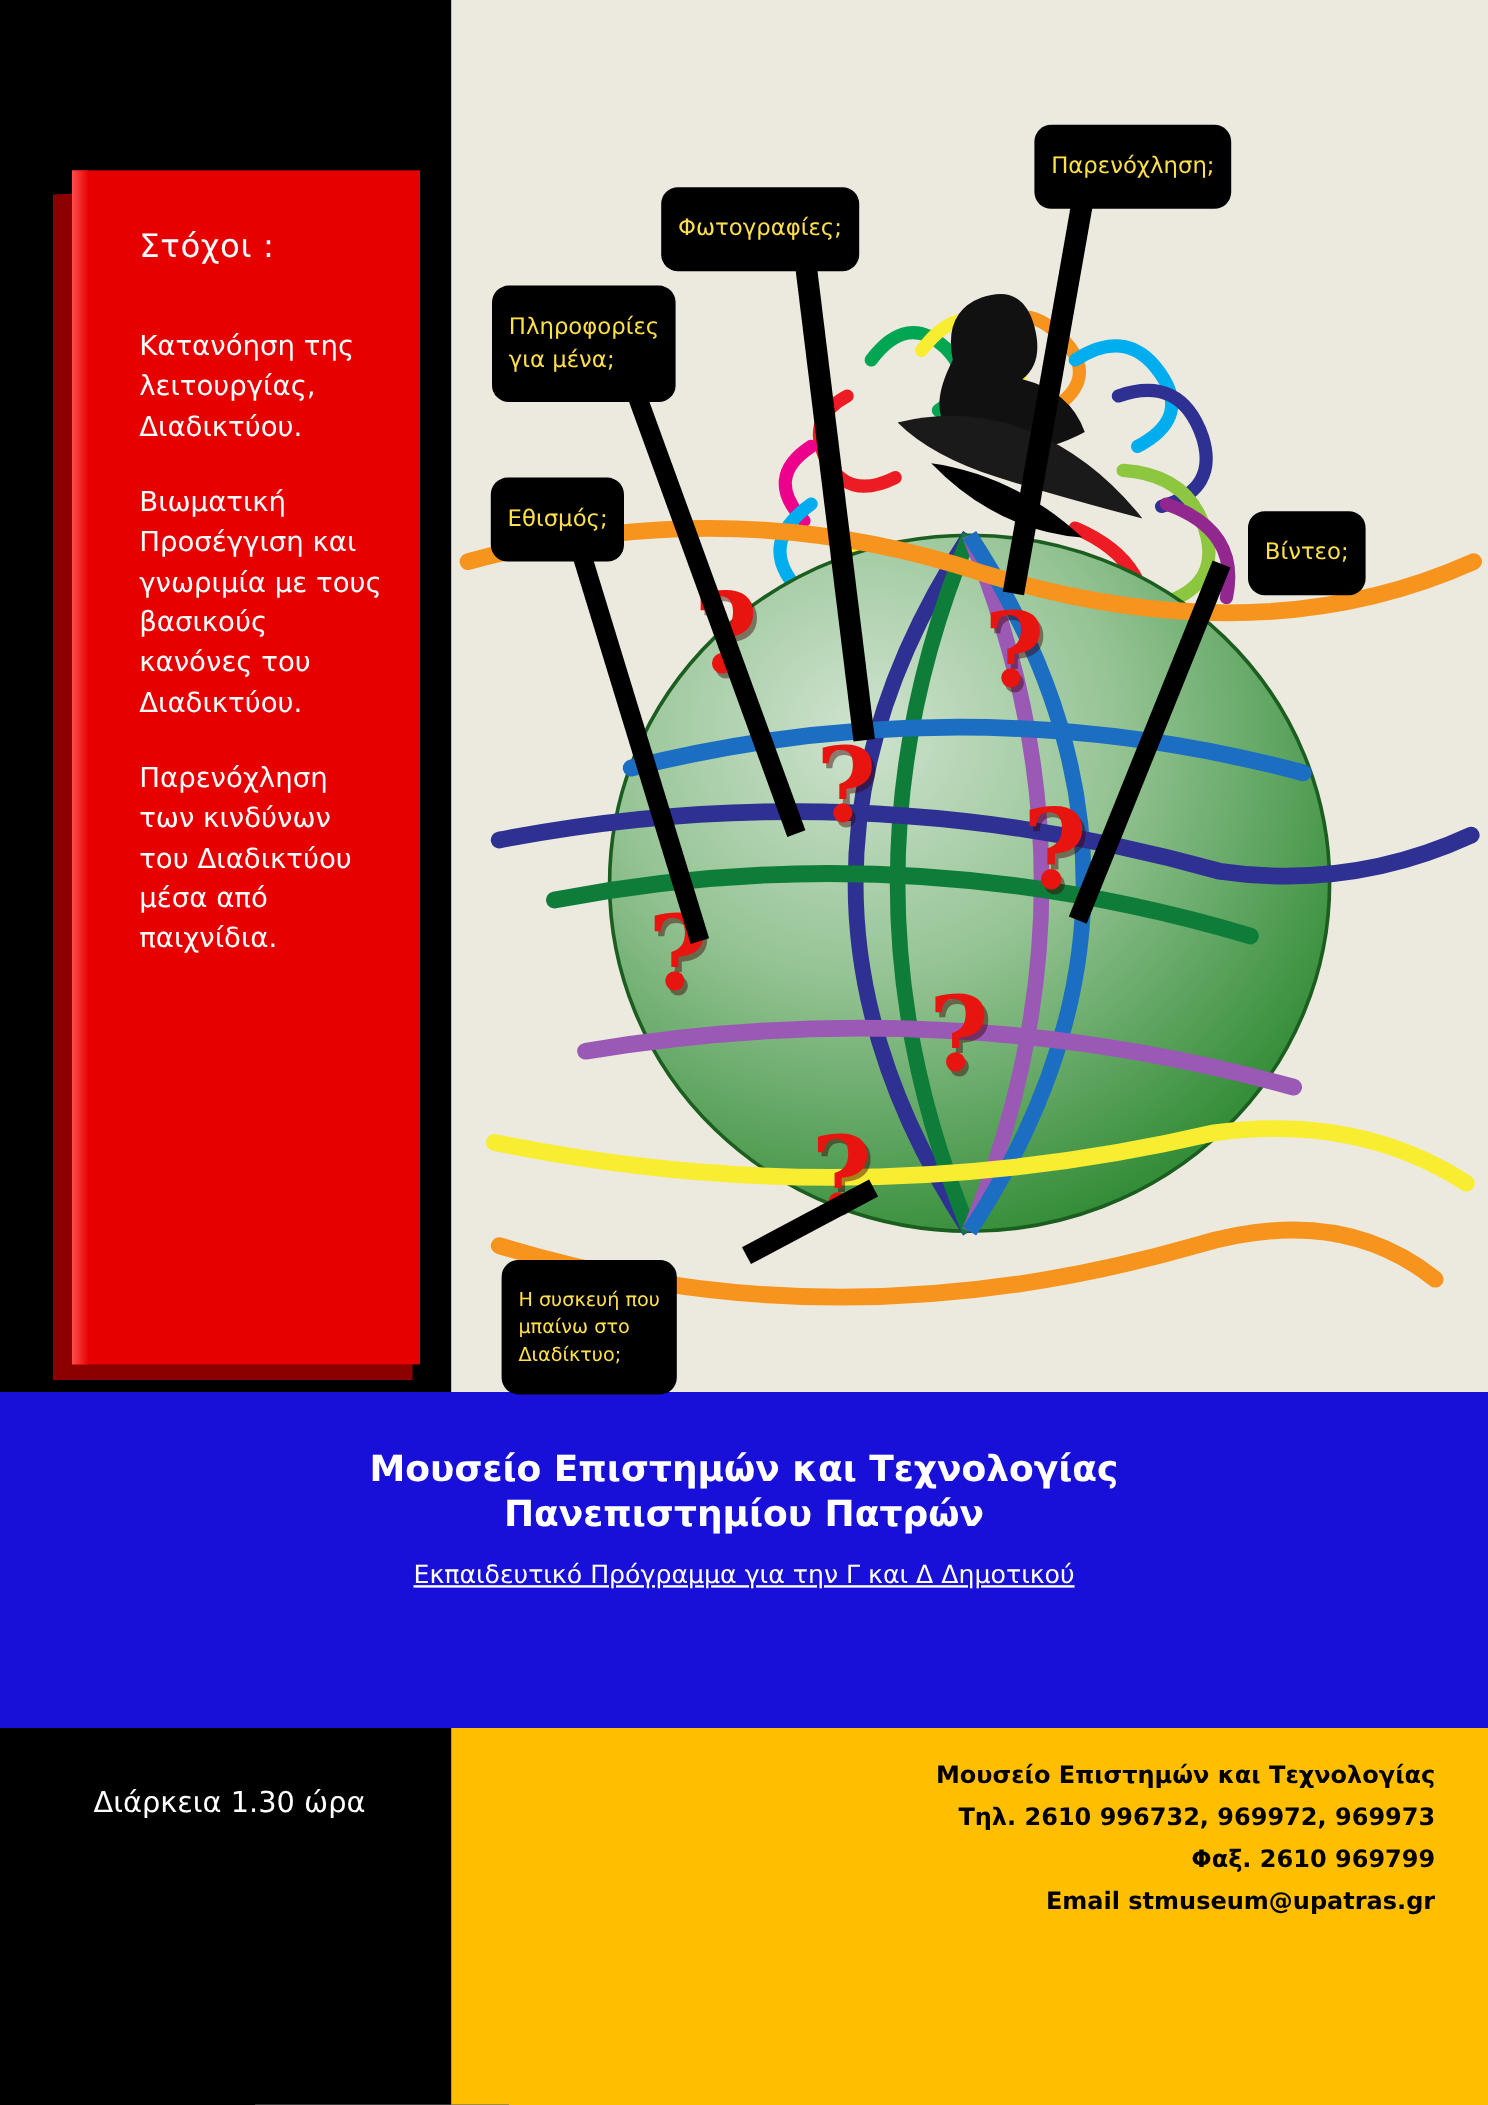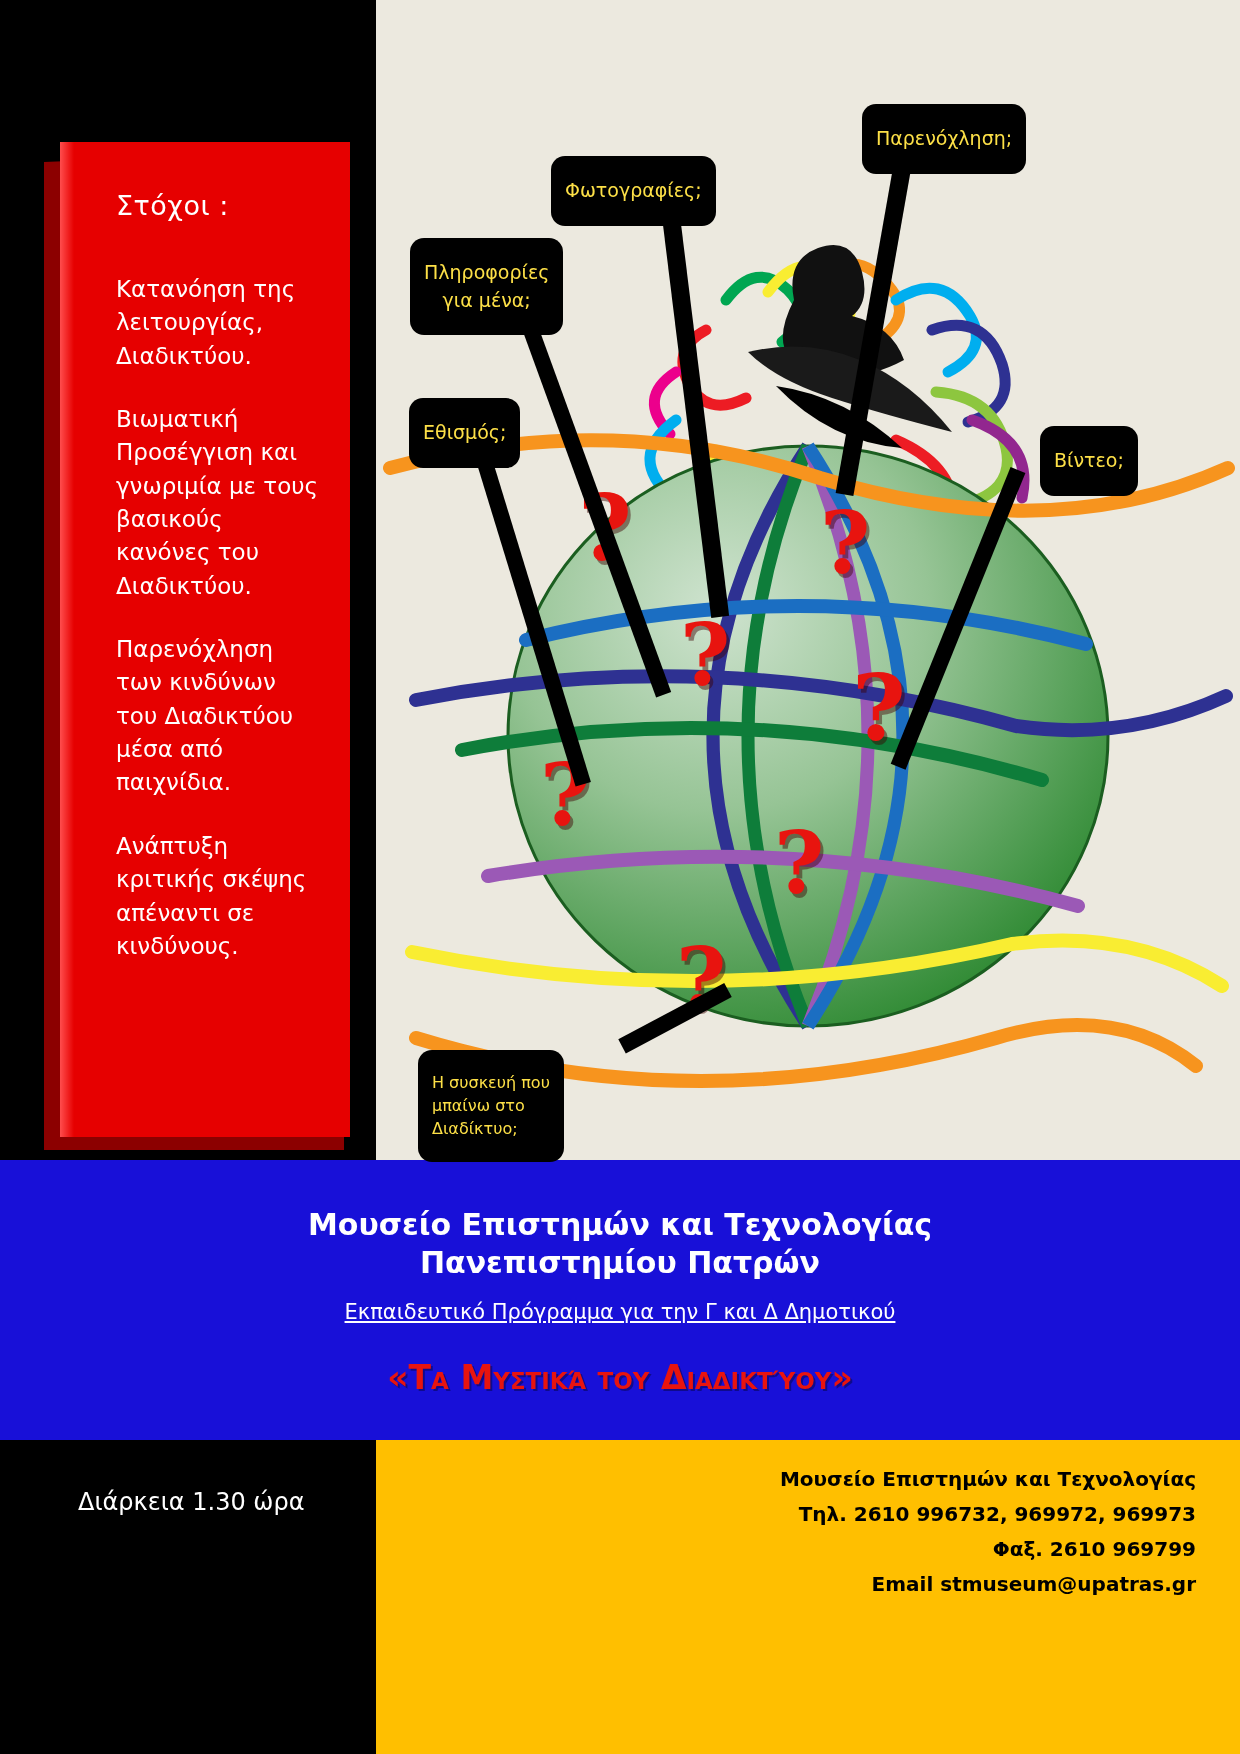--- a/index.html
+++ b/index.html
@@ -120,48 +120,46 @@
 
     <div class="tail" style="left:898px;top:140px;width:18px;height:360px;transform:rotate(10deg);"></div>
     <div class="tail" style="left:660px;top:200px;width:18px;height:420px;transform:rotate(-7deg);"></div>
     <div class="tail" style="left:512px;top:300px;width:16px;height:420px;transform:rotate(-20deg);"></div>
     <div class="tail" style="left:470px;top:440px;width:16px;height:360px;transform:rotate(-17deg);"></div>
     <div class="tail" style="left:1010px;top:470px;width:16px;height:320px;transform:rotate(22deg);"></div>
     <div class="tail" style="left:720px;top:990px;width:16px;height:120px;transform:rotate(62deg);"></div>
 
     <div class="bub" style="left:862px;top:104px;">Παρενόχληση;</div>
     <div class="bub" style="left:551px;top:156px;">Φωτογραφίες;</div>
-    <div class="bub" style="left:410px;top:238px;text-align:center;">Πληροφορίες
+    <div class="bub" style="left:410px;top:238px;">Πληροφορίες
 για μένα;</div>
     <div class="bub" style="left:409px;top:398px;">Εθισμός;</div>
     <div class="bub" style="left:1004px;top:426px;margin-left:36px;">Βίντεο;</div>
     <div class="bub" style="left:418px;top:1050px;font-size:16px;">Η συσκευή που
 μπαίνω  στο
 Διαδίκτυο;</div>
 
     <div class="red-shadow"></div>
     <div class="red-box">
       <div class="sheen"></div>
       <div class="red-inner">
         <div class="obj-title">Στόχοι :</div>
         <p class="obj-p">Κατανόηση της λειτουργίας, Διαδικτύου.</p>
         <p class="obj-p">Βιωματική Προσέγγιση και γνωριμία με τους βασικούς κανόνες του Διαδικτύου.</p>
         <p class="obj-p">Παρενόχληση των  κινδύνων του Διαδικτύου μέσα από παιχνίδια.</p>
-        <p class="obj-p">Ανάπτυξη κριτικής σκέψης απέναντι σε κινδύνους.</p>
       </div>
     </div>
   </div>
 
   <div class="blue">
     <h1>
       <span>Μουσείο  Επιστημών και Τεχνολογίας</span><br>
       <span>Πανεπιστημίου Πατρών</span>
     </h1>
     <div class="sub">Εκπαιδευτικό Πρόγραμμα για την Γ και Δ Δημοτικού</div>
-    <div class="ttl">«Τα Μυστικά του Διαδικτύου»</div>
   </div>
 
   <div class="bot-left">
     <div class="dur">Διάρκεια  1.30 ώρα</div>
   </div>
   <div class="bot-right">
     <div class="contact">
       <div>Μουσείο Επιστημών και Τεχνολογίας</div>
       <div>Τηλ. 2610 996732, 969972, 969973</div>
       <div>Φαξ. 2610 969799</div>

